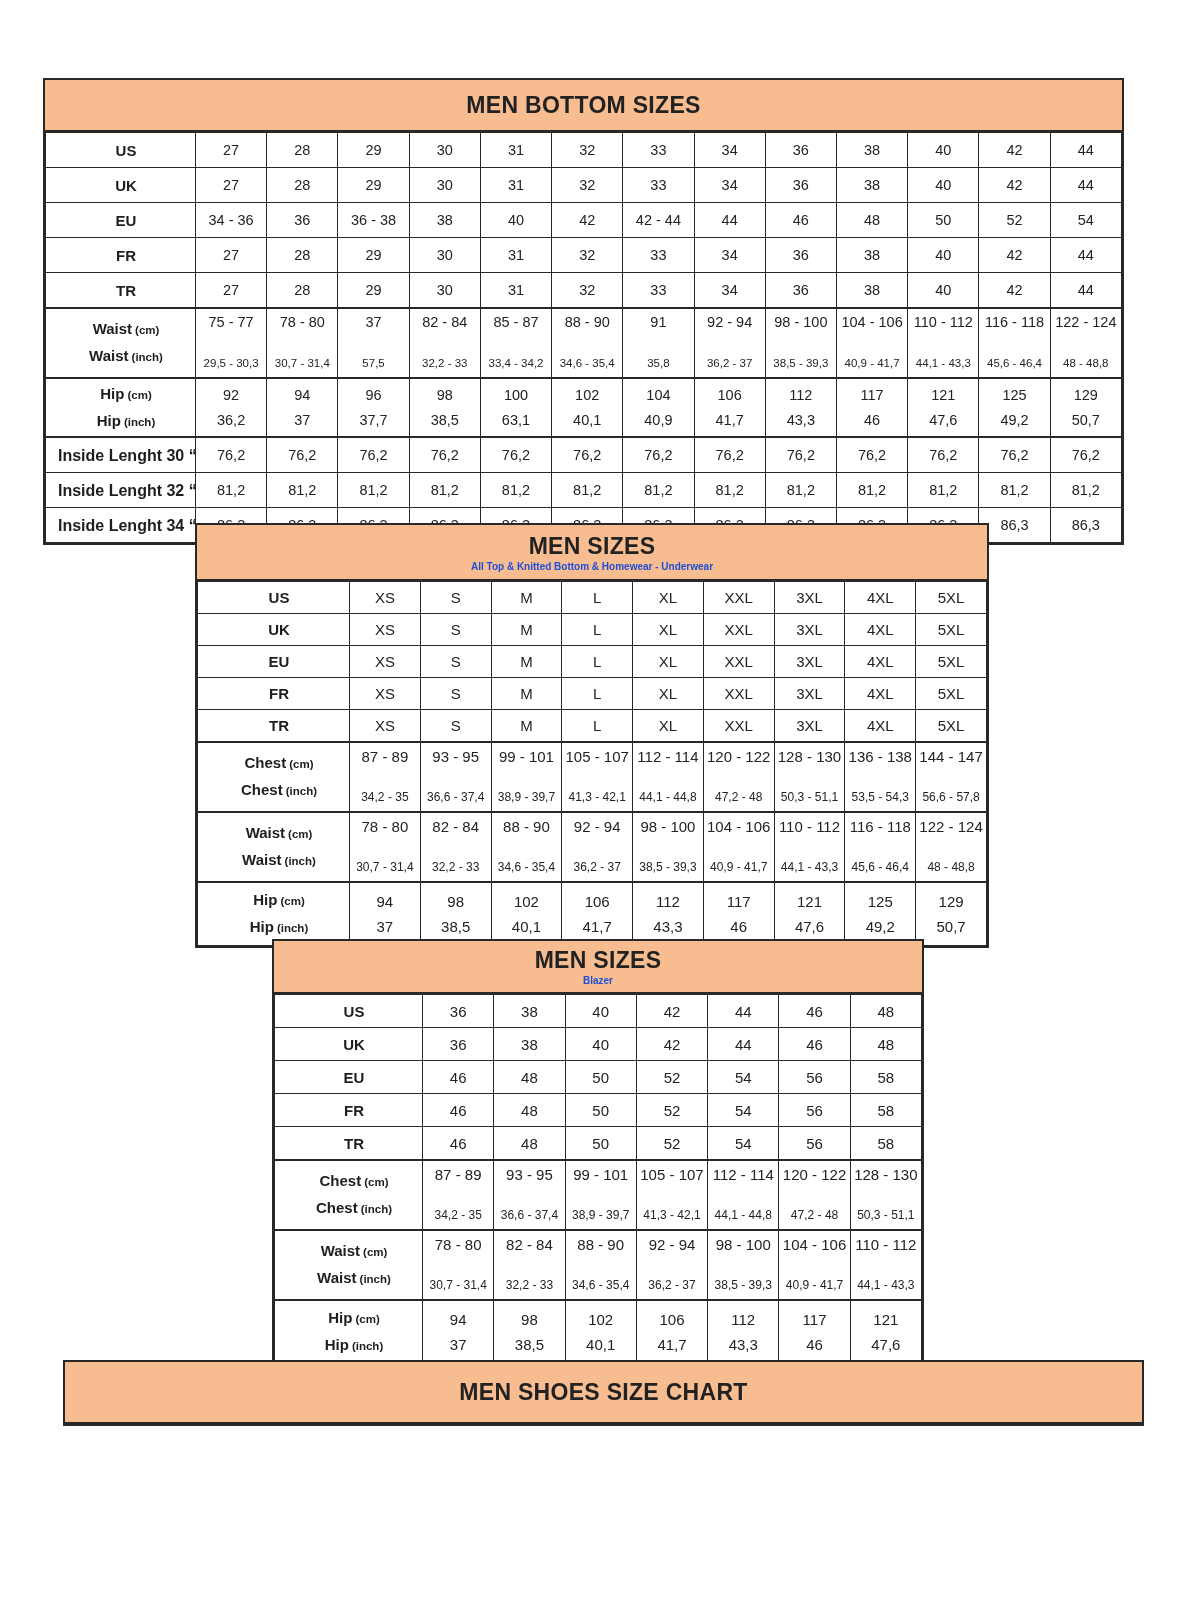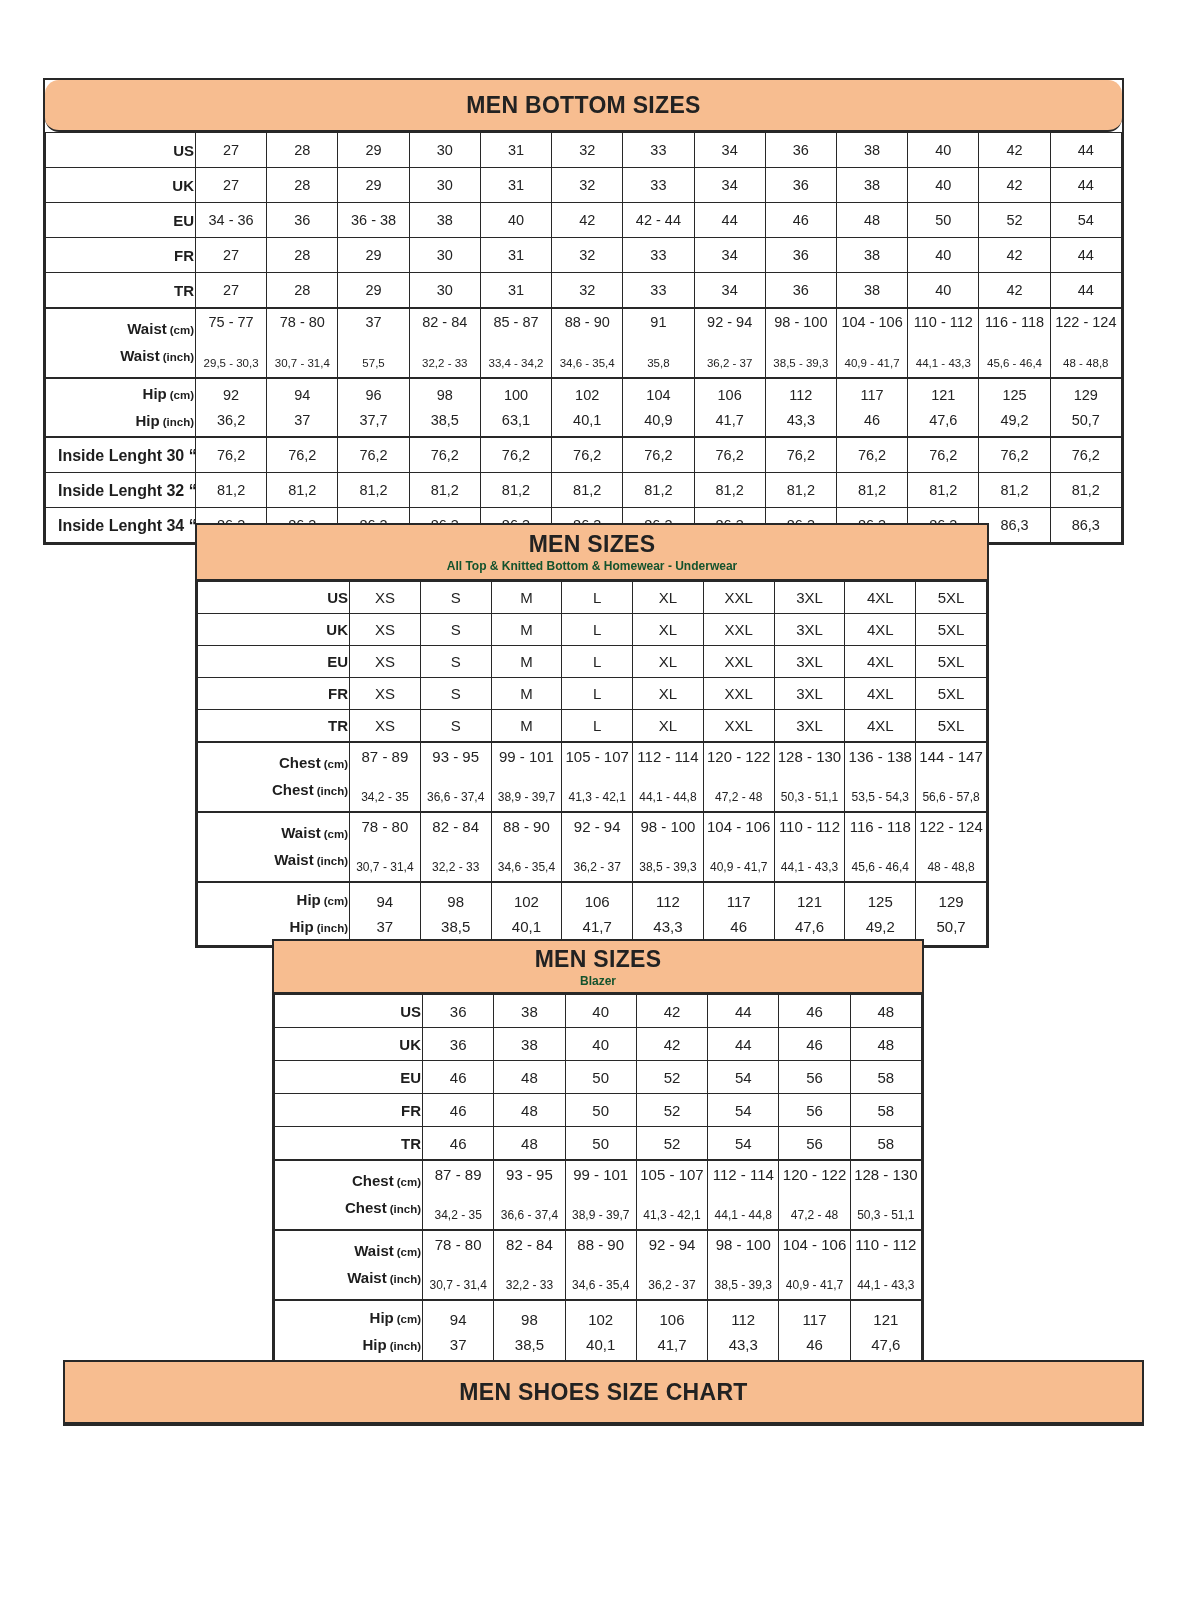--- a/index.html
+++ b/index.html
@@ -16,37 +16,37 @@
     background: #ffffff;
   }
   .st-header {
     background: #F7BD90;
     border-bottom: 2px solid #282828;
     display: flex; flex-direction: column;
     align-items: center; justify-content: center;
     gap: 1px;
   }
   .st-title { font-weight: 700; font-size: 23px; letter-spacing: 0.3px; color: #222222; }
-  .st-subtitle { font-weight: 700; font-size: 12px; color: #14532d; }
+  .st-subtitle { font-weight: 700; font-size: 10px; color: #1d4ed8; }
 
   table { width: 100%; border-collapse: collapse; table-layout: fixed; }
   td { border: 1px solid #282828; vertical-align: middle; }
   td.val { text-align: center; font-size: 15px; color: #232323; }
-  td.label { text-align: right; padding-left: 12px; font-weight: 700; font-size: 15px; color: #1e1e1e; }
+  td.label { text-align: center; padding-left: 12px; font-weight: 700; font-size: 15px; color: #1e1e1e; }
   .lbl-line { line-height: 25px; white-space: nowrap; }
   .val-line { line-height: 25px; }
   .unit { font-size: 11.5px; font-weight: 700; margin-left: 3px; }
   .val-line.small { font-size: 12px; margin-top: 16px; }
   .lbl-line.long-lbl { font-size: 16px; }
   tr.group-start td { border-top: 2px solid #282828; }
   .boldv { font-weight: 700; }
 
   
   .t1 { left: 43px; top: 78px; width: 1077px; }
-  .t1 .st-header { height: 50px; border-radius: 14px; }
+  .t1 .st-header { height: 50px; }
   .t1 col.label-col { width: 150px; }
   .t1 tr.single td { height: 32px; }
   .t1 tr.double td { height: 55px; }
   .t1 td.val { font-size: 14.5px; }
   .t1 .val-line.small { font-size: 11.5px; }
 
   
   .t2 { left: 195px; top: 523px; width: 790px; }
   .t2 .st-header { height: 54px; }
   .t2 col.label-col { width: 152px; }

